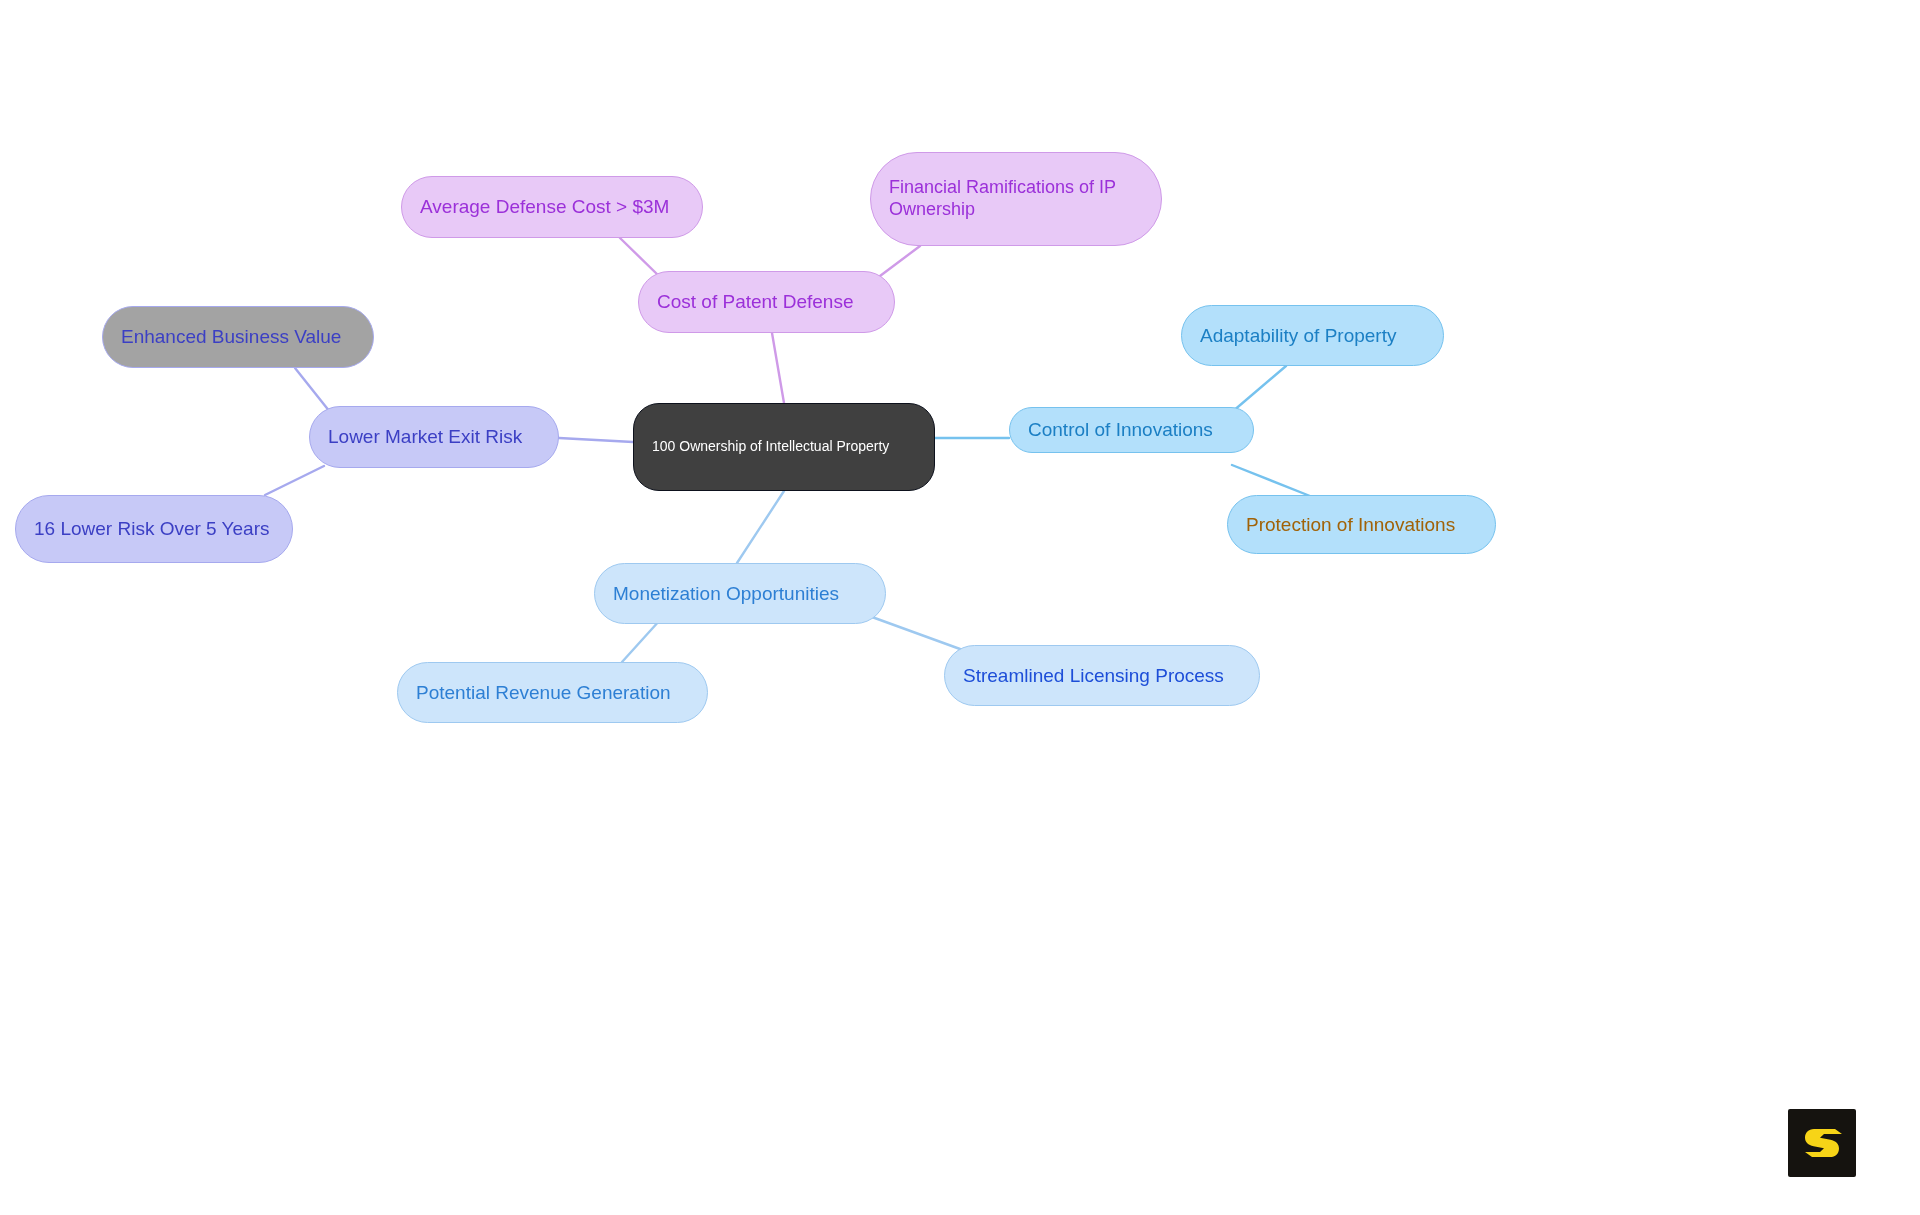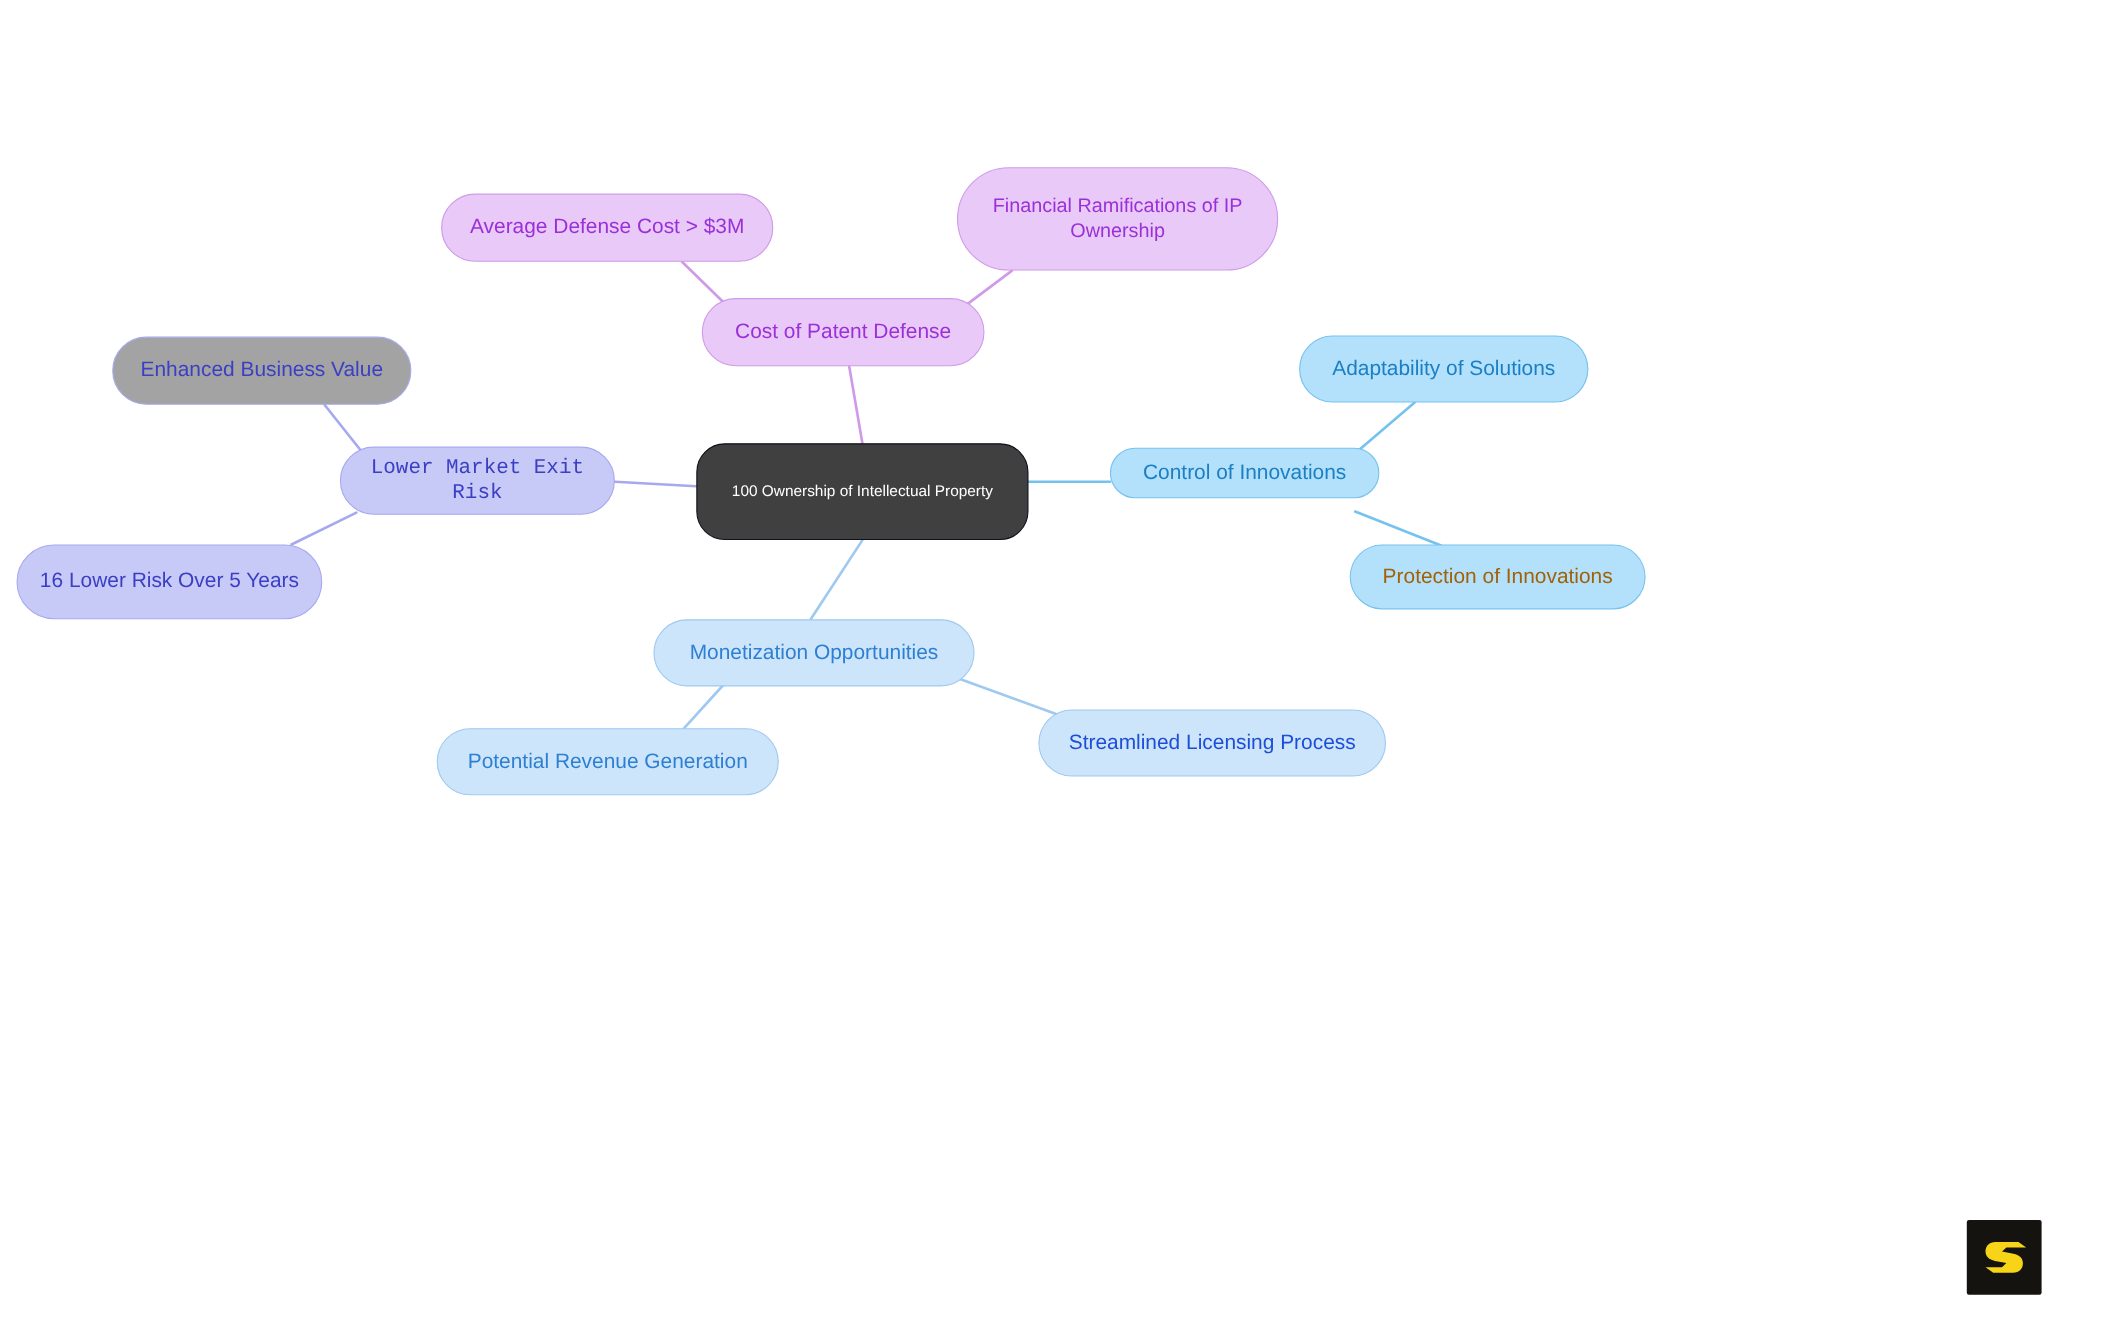--- a/index.html
+++ b/index.html
@@ -28,21 +28,20 @@
     width: 1920px;
     height: 1215px;
     pointer-events: none;
   }
   .node {
     position: absolute;
     box-sizing: border-box;
     display: flex;
     align-items: center;
     justify-content: center;
-    text-align: center;
     border-radius: 999px;
     border-width: 1.5px;
     border-style: solid;
     line-height: 1.22;
     padding: 6px 18px;
     white-space: pre-line;
   }
   .node.root {
     border-radius: 26px;
     border-color: #0d111c;
@@ -79,25 +78,25 @@
       <line x1="784" y1="491" x2="737" y2="563" stroke="#9ec9f0" stroke-width="2.4" stroke-linecap="round"></line>
       <line x1="660" y1="620" x2="622" y2="662" stroke="#9ec9f0" stroke-width="2.4" stroke-linecap="round"></line>
       <line x1="872" y1="617" x2="960" y2="649" stroke="#9ec9f0" stroke-width="2.4" stroke-linecap="round"></line>
     </svg>
 
   <div id="nodes-layer">
       <div class="node root" style="left: 633px; top: 403px; width: 302px; height: 88px; background: #404040; border-color: rgb(13, 17, 28); color: rgb(255, 255, 255); font-size: 14px;"><span class="node-label">100 Ownership of Intellectual Property</span></div>
       <div class="node" style="left: 638px; top: 271px; width: 257px; height: 62px; background: rgb(232, 201, 247); border-color: rgb(207, 154, 232); color: rgb(155, 48, 217); font-size: 19px;"><span class="node-label">Cost of Patent Defense</span></div>
       <div class="node" style="left: 401px; top: 176px; width: 302px; height: 62px; background: rgb(232, 201, 247); border-color: rgb(207, 154, 232); color: rgb(155, 48, 217); font-size: 19px;"><span class="node-label">Average Defense Cost &gt; $3M</span></div>
       <div class="node" style="left: 870px; top: 152px; width: 292px; height: 94px; background: rgb(232, 201, 247); border-color: rgb(207, 154, 232); color: rgb(155, 48, 217); font-size: 18px;"><span class="node-label">Financial Ramifications of IP Ownership</span></div>
-      <div class="node" style="left: 309px; top: 406px; width: 250px; height: 62px; background: rgb(199, 201, 247); border-color: rgb(166, 169, 238); color: rgb(59, 63, 196); font-size: 19px; font-family: Liberation Mono, monospace;"><span class="node-label">Lower Market Exit Risk</span></div>
+      <div class="node" style="left: 309px; top: 406px; width: 250px; height: 62px; background: rgb(199, 201, 247); border-color: rgb(166, 169, 238); color: rgb(59, 63, 196); font-size: 19px;"><span class="node-label">Lower Market Exit Risk</span></div>
       <div class="node" style="left: 102px; top: 306px; width: 272px; height: 62px; background: #a3a3a3; border-color: rgb(166, 169, 238); color: rgb(59, 63, 196); font-size: 19px;"><span class="node-label">Enhanced Business Value</span></div>
       <div class="node" style="left: 15px; top: 495px; width: 278px; height: 68px; background: rgb(199, 201, 247); border-color: rgb(166, 169, 238); color: rgb(59, 63, 196); font-size: 19px;"><span class="node-label">16 Lower Risk Over 5 Years</span></div>
       <div class="node" style="left: 1009px; top: 407px; width: 245px; height: 46px; background: rgb(179, 224, 251); border-color: rgb(118, 194, 238); color: rgb(27, 127, 196); font-size: 19px;"><span class="node-label">Control of Innovations</span></div>
-      <div class="node" style="left: 1181px; top: 305px; width: 263px; height: 61px; background: rgb(179, 224, 251); border-color: rgb(118, 194, 238); color: rgb(27, 127, 196); font-size: 19px;"><span class="node-label">Adaptability of Solutions</span></div>
+      <div class="node" style="left: 1181px; top: 305px; width: 263px; height: 61px; background: rgb(179, 224, 251); border-color: rgb(118, 194, 238); color: rgb(27, 127, 196); font-size: 19px;"><span class="node-label">Adaptability of Property</span></div>
       <div class="node" style="left: 1227px; top: 495px; width: 269px; height: 59px; background: rgb(179, 224, 251); border-color: rgb(118, 194, 238); color: #a16207; font-size: 19px;"><span class="node-label">Protection of Innovations</span></div>
       <div class="node" style="left: 594px; top: 563px; width: 292px; height: 61px; background: rgb(205, 229, 251); border-color: rgb(158, 201, 240); color: rgb(45, 127, 212); font-size: 19px;"><span class="node-label">Monetization Opportunities</span></div>
       <div class="node" style="left: 397px; top: 662px; width: 311px; height: 61px; background: rgb(205, 229, 251); border-color: rgb(158, 201, 240); color: rgb(45, 127, 212); font-size: 19px;"><span class="node-label">Potential Revenue Generation</span></div>
       <div class="node" style="left: 944px; top: 645px; width: 316px; height: 61px; background: rgb(205, 229, 251); border-color: rgb(158, 201, 240); color: #1d4ed8; font-size: 19px;"><span class="node-label">Streamlined Licensing Process</span></div>
     </div>
 
   <div id="logo" style="left: 1788px; top: 1109px; width: 68px; height: 68px; background: rgb(21, 19, 15);">
     <svg width="44" height="44" viewBox="0 0 44 44">
       <path id="logo-path" d="M35 8 H14 C8.5 8 5 11.6 5 16.6 C5 21.2 8.2 24.3 13.6 25.3 L24 27.2 L20 31 H5 L12 36 H30 C35.5 36 39 32.4 39 27.4 C39 22.8 35.8 19.7 30.4 18.7 L20 16.8 L24 13 H42 Z" fill="#f7d417"></path>
     </svg>

